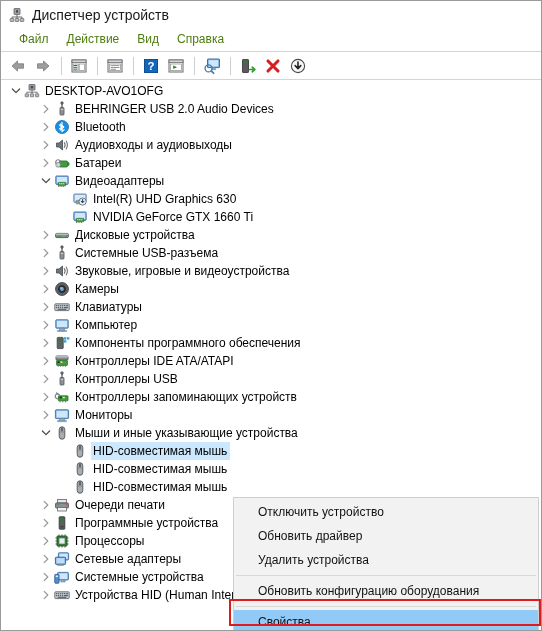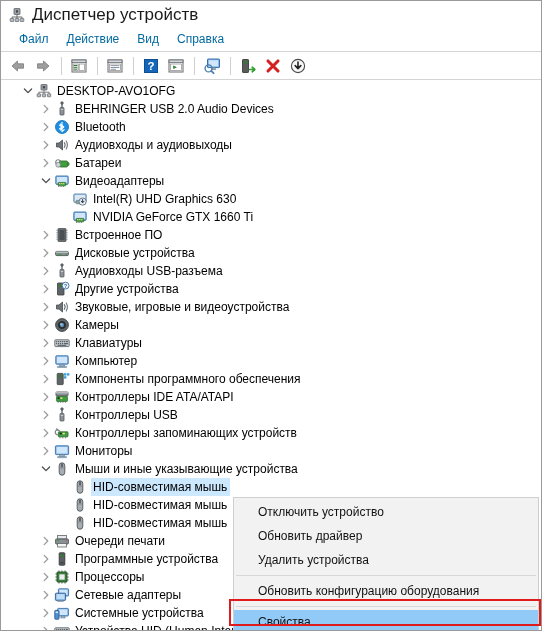--- a/index.html
+++ b/index.html
@@ -36,37 +36,37 @@
     padding-left: 8px;
     box-sizing: border-box;
   }
   #titlebar .title-icon {
     width: 16px; height: 16px;
     margin-right: 7px;
     flex: 0 0 auto;
     display: block;
   }
   #titlebar .title-text {
-    font-size: 17px;
+    font-size: 14px;
     color: #1a1a1a;
     white-space: nowrap;
   }
 
   
   #menubar {
     height: 23px;
     display: flex;
     align-items: center;
     padding-left: 9px;
     box-sizing: border-box;
     background: #ffffff;
   }
   #menubar .menu-item {
     font-size: 12px;
-    color: #0369a1;
+    color: #4d7c0f;
     padding: 2px 9px 3px 9px;
     white-space: nowrap;
     cursor: default;
   }
 
   
   #toolbar {
     height: 29px;
     border-top: 1px solid #d4d4d4;
     border-bottom: 1px solid #d4d4d4;
@@ -120,21 +120,21 @@
   .row .label {
     font-size: 12px;
     color: #000000;
     line-height: 18px;
   }
   .row.selected .label {
     background: #cce8ff;
     padding: 0 3px 0 2px;
     margin-left: -2px;
   }
-  .d0 { padding-left: 18px; }
+  .d0 { padding-left: 6px; }
   .d1 { padding-left: 36px; }
   .d2 { padding-left: 54px; }
 
   
   #ctxmenu {
     position: absolute;
     left: 232px;
     top: 496px;
     width: 306px;
     background: #f2f2f2;
@@ -425,35 +425,20 @@
         <span class="label">NVIDIA GeForce GTX 1660 Ti</span>
       </div>
       <div class="row d1">
         <span class="twisty">
           <svg width="10" height="10" viewBox="0 0 10 10">
             <path d="M3.2 1.4 L6.8 5 L3.2 8.6" stroke="#9a9a9a" stroke-width="1.25" fill="none" stroke-linecap="round" stroke-linejoin="round"></path>
           </svg>
         </span>
         <span>
           <svg class="ico" viewBox="0 0 16 16">
-            <rect x="4" y="1.6" width="8" height="12.8" rx="0.6" fill="#6d7378" stroke="#43484b" stroke-width="0.8"></rect>
-            <rect x="5.4" y="3" width="5.2" height="10" fill="#4a5054"></rect>
-            <path d="M4 3.4 H2.3 M4 5.6 H2.3 M4 7.8 H2.3 M4 10 H2.3 M4 12.2 H2.3 M12 3.4 H13.7 M12 5.6 H13.7 M12 7.8 H13.7 M12 10 H13.7 M12 12.2 H13.7" stroke="#8d9397" stroke-width="0.9"></path>
-          </svg>
-        </span>
-        <span class="label">Встроенное ПО</span>
-      </div>
-      <div class="row d1">
-        <span class="twisty">
-          <svg width="10" height="10" viewBox="0 0 10 10">
-            <path d="M3.2 1.4 L6.8 5 L3.2 8.6" stroke="#9a9a9a" stroke-width="1.25" fill="none" stroke-linecap="round" stroke-linejoin="round"></path>
-          </svg>
-        </span>
-        <span>
-          <svg class="ico" viewBox="0 0 16 16">
             <rect x="1.6" y="6.4" width="12.8" height="4.2" rx="1.2" fill="#8a9095" stroke="#4e5357" stroke-width="0.9"></rect>
             <rect x="1.6" y="6.4" width="12.8" height="1.6" rx="1" fill="#b6bbbf"></rect>
             <rect x="3" y="8.8" width="5" height="1" fill="#3f9f3f"></rect>
             <circle cx="12.4" cy="9.2" r="0.8" fill="#3f9f3f"></circle>
           </svg>
         </span>
         <span class="label">Дисковые устройства</span>
       </div>
       <div class="row d1">
         <span class="twisty">
@@ -462,37 +447,21 @@
           </svg>
         </span>
         <span>
           <svg class="ico" viewBox="0 0 16 16">
             <rect x="6" y="6.5" width="4" height="7.5" rx="0.8" fill="#8e9499" stroke="#4e5457" stroke-width="0.8"></rect>
             <path d="M8 6.5 V2.5" stroke="#5f6568" stroke-width="1.4"></path>
             <circle cx="8" cy="2" r="1.3" fill="#6b7174" stroke="#45494b" stroke-width="0.6"></circle>
             <rect x="6.7" y="8" width="2.6" height="0.9" fill="#c9ced1"></rect>
           </svg>
         </span>
-        <span class="label">Аудиовходы USB-разъема</span>
-      </div>
-      <div class="row d1">
-        <span class="twisty">
-          <svg width="10" height="10" viewBox="0 0 10 10">
-            <path d="M3.2 1.4 L6.8 5 L3.2 8.6" stroke="#9a9a9a" stroke-width="1.25" fill="none" stroke-linecap="round" stroke-linejoin="round"></path>
-          </svg>
-        </span>
-        <span>
-          <svg class="ico" viewBox="0 0 16 16">
-            <rect x="3.5" y="2" width="6.5" height="12" rx="0.6" fill="#5f6468" stroke="#3a3e41" stroke-width="0.8"></rect>
-            <rect x="5" y="3.4" width="3.5" height="2.4" fill="#2f7d2f"></rect>
-            <circle cx="11.6" cy="4.6" r="3.4" fill="#eef4fa" stroke="#3b6ea5" stroke-width="0.9"></circle>
-            <text x="11.6" y="6.6" font-family="Liberation Sans, sans-serif" font-size="5" font-weight="bold" fill="#1a5fa0" text-anchor="middle">?</text>
-          </svg>
-        </span>
-        <span class="label">Другие устройства</span>
+        <span class="label">Системные USB-разъема</span>
       </div>
       <div class="row d1">
         <span class="twisty">
           <svg width="10" height="10" viewBox="0 0 10 10">
             <path d="M3.2 1.4 L6.8 5 L3.2 8.6" stroke="#9a9a9a" stroke-width="1.25" fill="none" stroke-linecap="round" stroke-linejoin="round"></path>
           </svg>
         </span>
         <span>
           <svg class="ico" viewBox="0 0 16 16">
             <path d="M2.5 6 H5 L8.5 3 V13 L5 10 H2.5 Z" fill="#6e7479" stroke="#464b4f" stroke-width="0.8" stroke-linejoin="round"></path>

